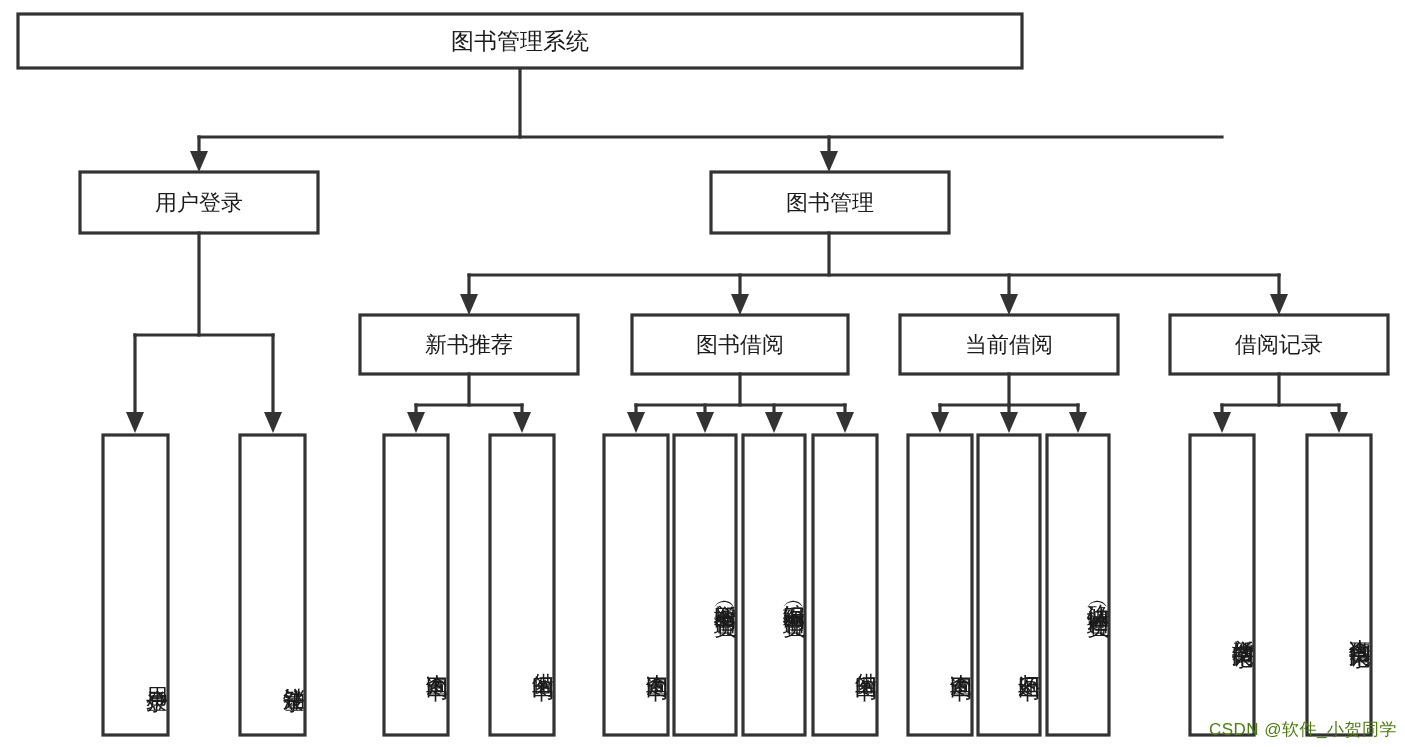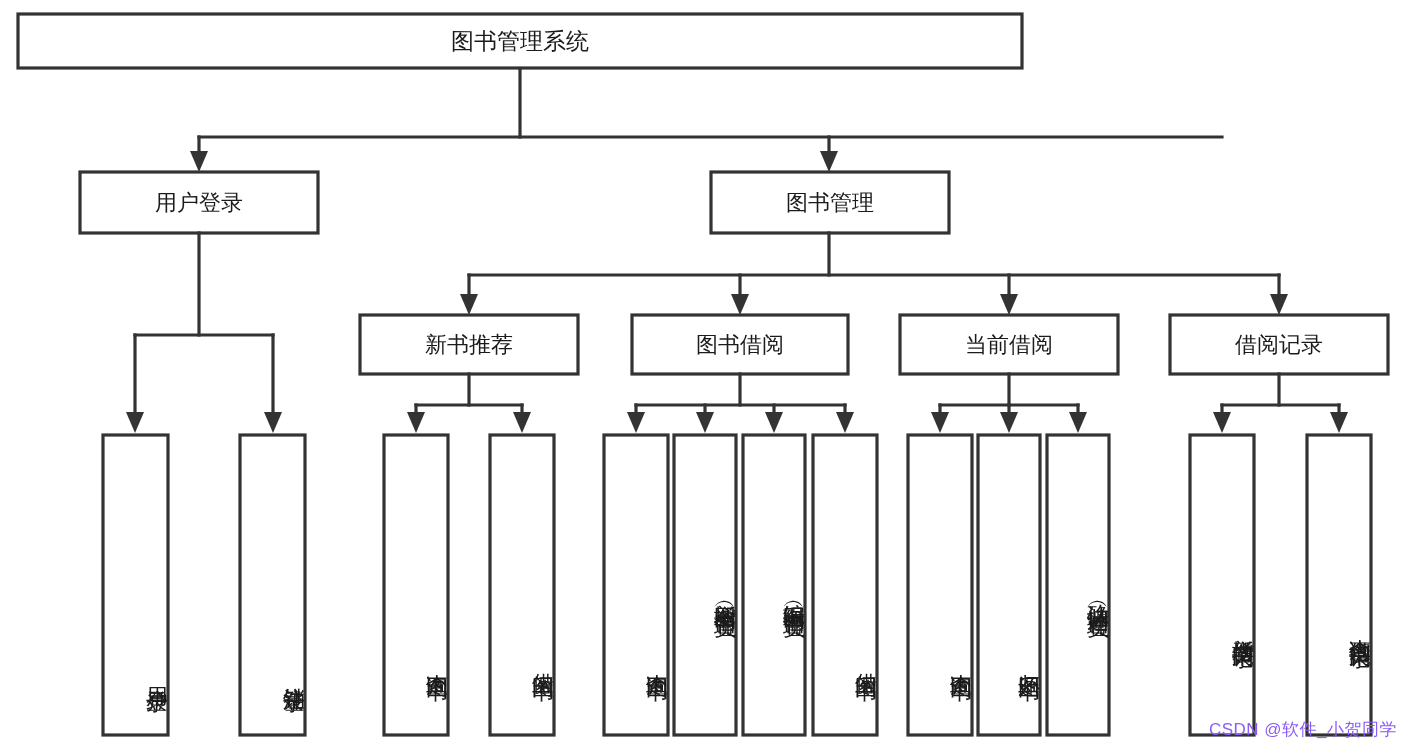--- a/index.html
+++ b/index.html
@@ -8,21 +8,21 @@
   svg.tree{position:absolute;left:0;top:0;width:1405px;height:747px;}
   .node-box{fill:#ffffff;stroke:#333333;stroke-width:3.2;}
   .edge{fill:none;stroke:#333333;stroke-width:3.2;stroke-linecap:square;}
   .arrow-head{fill:#333333;stroke:none;}
   .node-label-h{font-family:"Liberation Sans","DejaVu Sans",sans-serif;font-size:22px;fill:#1b1b1b;text-anchor:middle;dominant-baseline:middle;}
   .node-label-root{font-size:23px;}
   .vlabel{position:absolute;display:flex;align-items:flex-start;justify-content:center;
           writing-mode:vertical-rl;text-orientation:upright;
           font-family:"Liberation Sans","DejaVu Sans",sans-serif;font-size:22px;color:#1b1b1b;
           letter-spacing:2px;line-height:1;pointer-events:none;white-space:nowrap;}
-  .watermark{position:absolute;right:8px;bottom:6px;font-size:17px;color:#8b5cf6;
+  .watermark{position:absolute;right:8px;bottom:6px;font-size:17px;color:#4d7c0f;
              font-family:"Liberation Sans","DejaVu Sans",sans-serif;letter-spacing:.5px;}
 </style>
 </head>
 <body>
 
 <div id="diagram-root">
 
   <svg class="tree" viewBox="0 0 1405 747">
     <defs></defs>
 

